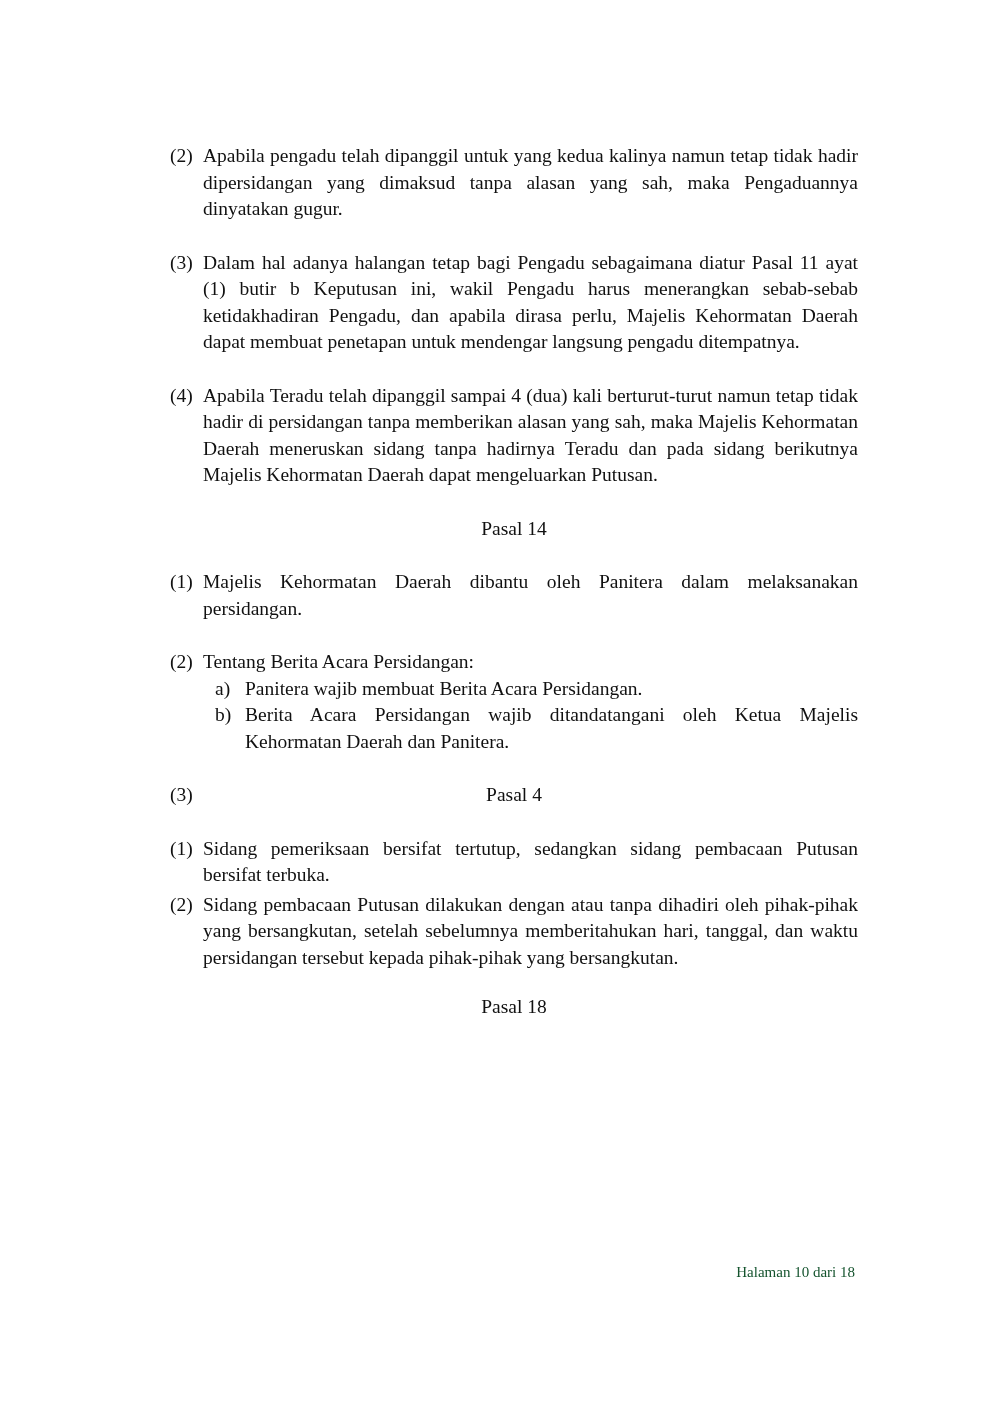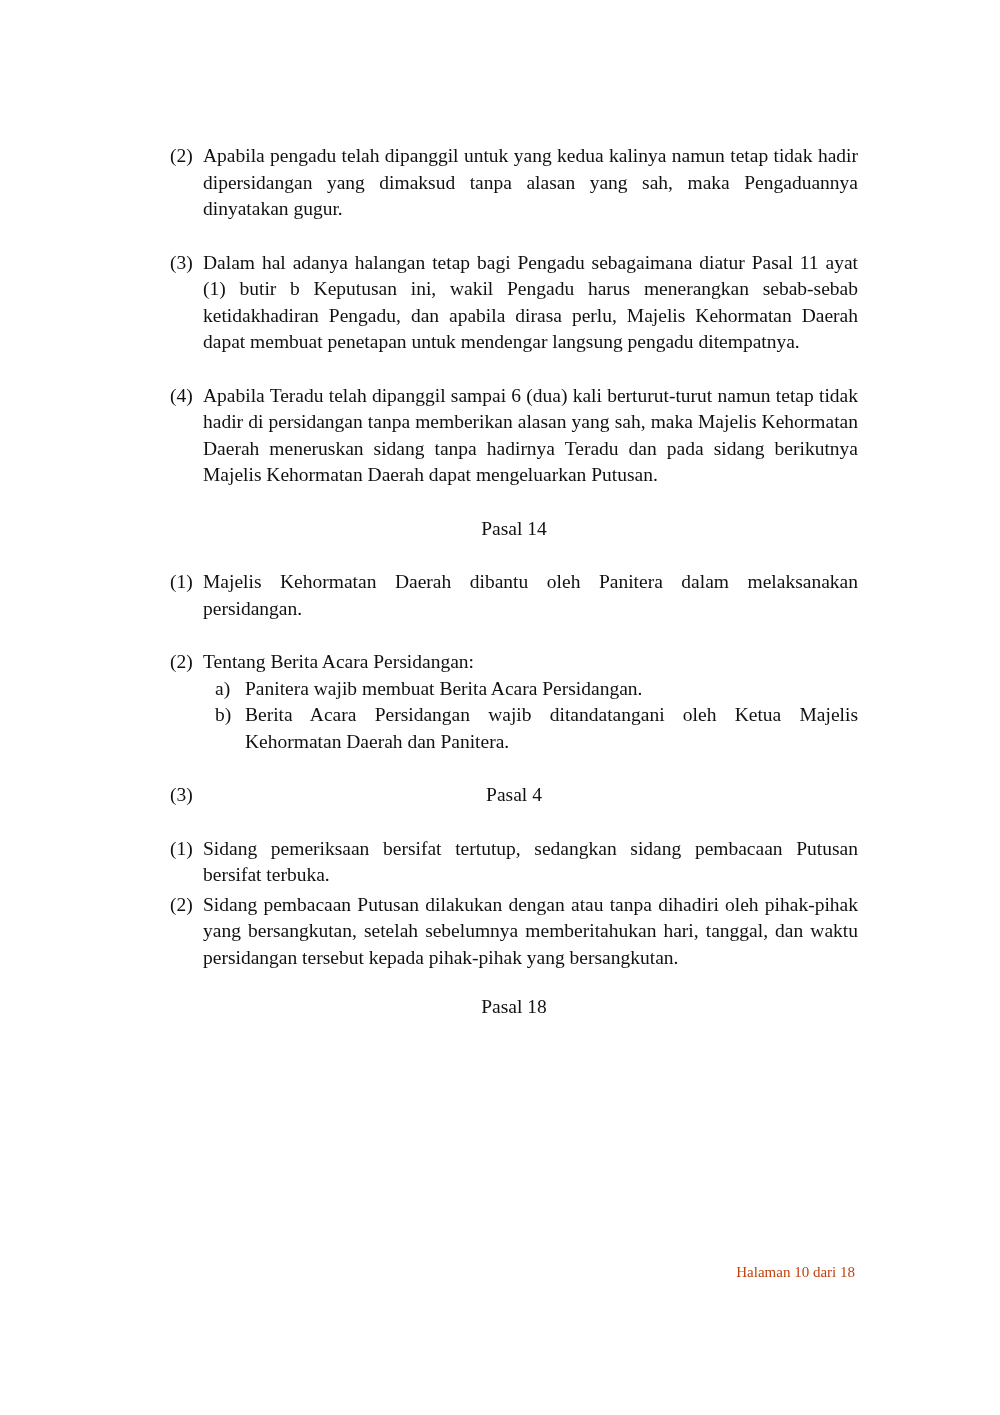--- a/index.html
+++ b/index.html
@@ -52,42 +52,42 @@
   }
   .mb-tight   { margin-bottom: 3px; }
   .mb-23      { margin-bottom: 23px; }
   .mb-28      { margin-bottom: 28px; }
   .footer {
     position: absolute;
     right: 145px;
     top: 1263px;
     font-size: 15px;
     line-height: 19px;
-    color: #c2410c;
+    color: #14532d;
   }
 </style>
 </head>
 <body>
 
 <div class="page">
   <div class="content">
 
     <div class="para">
       <span class="num">(2)</span>
       <span>Apabila pengadu telah dipanggil untuk yang kedua kalinya namun tetap tidak hadir dipersidangan yang dimaksud tanpa alasan yang sah, maka Pengaduannya dinyatakan gugur.</span>
     </div>
 
     <div class="para">
       <span class="num">(3)</span>
       <span>Dalam hal adanya halangan tetap bagi Pengadu sebagaimana diatur Pasal 11 ayat (1) butir b Keputusan ini, wakil Pengadu harus menerangkan sebab-sebab ketidakhadiran Pengadu, dan apabila dirasa perlu, Majelis Kehormatan Daerah dapat membuat penetapan untuk mendengar langsung pengadu ditempatnya.</span>
     </div>
 
     <div class="para">
       <span class="num">(4)</span>
-      <span>Apabila Teradu telah dipanggil sampai 6 (dua) kali berturut-turut namun tetap tidak hadir di persidangan tanpa memberikan alasan yang sah, maka Majelis Kehormatan Daerah meneruskan sidang tanpa hadirnya Teradu dan pada sidang berikutnya Majelis Kehormatan Daerah dapat mengeluarkan Putusan.</span>
+      <span>Apabila Teradu telah dipanggil sampai 4 (dua) kali berturut-turut namun tetap tidak hadir di persidangan tanpa memberikan alasan yang sah, maka Majelis Kehormatan Daerah meneruskan sidang tanpa hadirnya Teradu dan pada sidang berikutnya Majelis Kehormatan Daerah dapat mengeluarkan Putusan.</span>
     </div>
 
     <div class="heading">Pasal 14</div>
 
     <div class="para">
       <span class="num">(1)</span>
       <span>Majelis Kehormatan Daerah dibantu oleh Panitera dalam melaksanakan persidangan.</span>
     </div>
 
     <div class="para">

